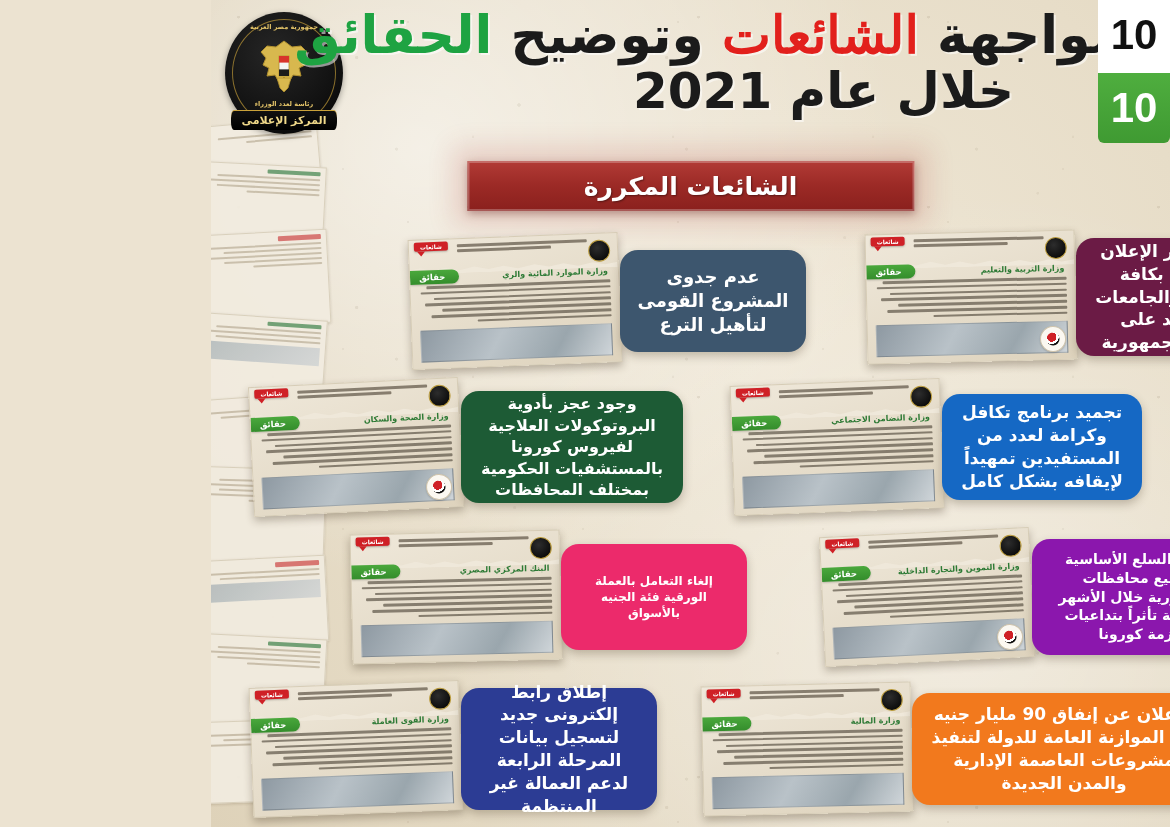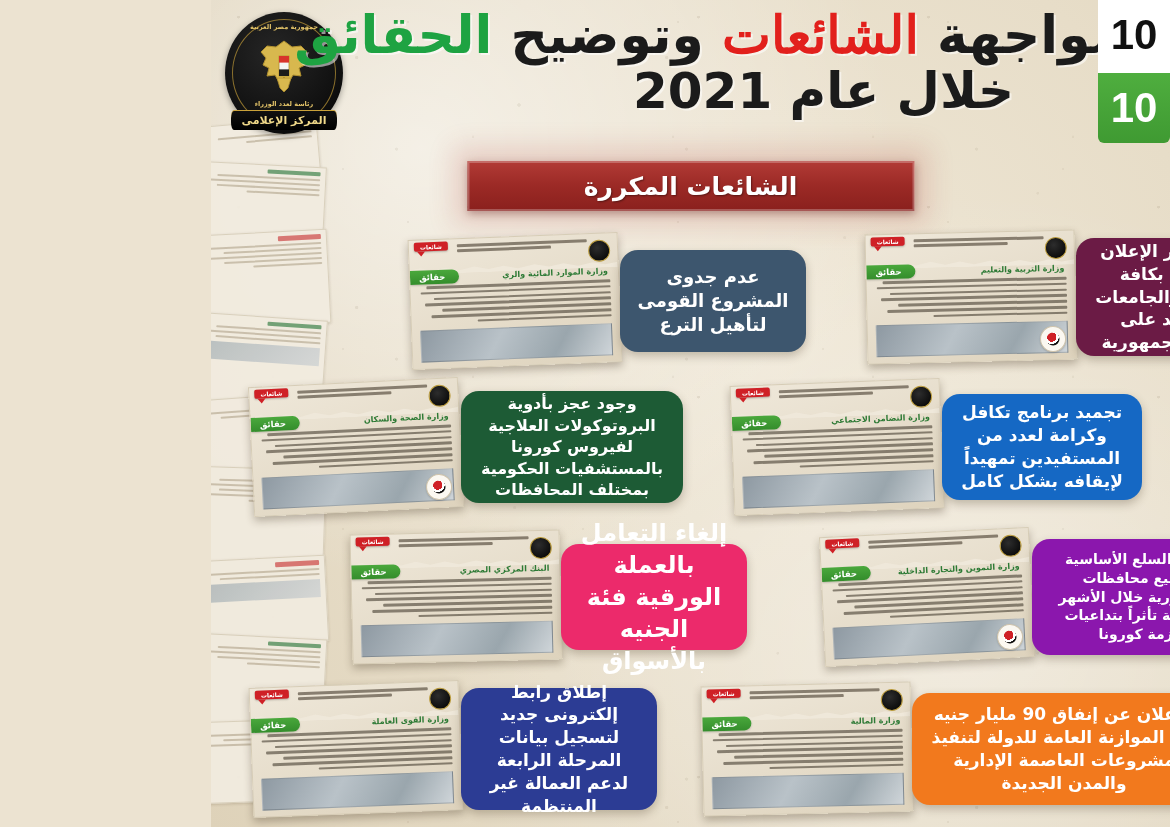--- a/index.html
+++ b/index.html
@@ -410,21 +410,21 @@
           <i></i>
           <i></i>
           <i></i>
           <i></i>
         </div>
       <div class="pic"></div>
     </div>
   </div>
 
   <div class="row" style="left:166px;top:532px;">
-    <div class="card" style="width:186px;height:106px;font-size:24px;background:#ec2a6b;">
+    <div class="card" style="width:186px;height:106px;font-size:12px;background:#ec2a6b;">
       <span>إلغاء التعامل بالعملة الورقية فئة الجنيه بالأسواق</span>
     </div>
     <div class="thumb rot-b ov-l">
       <div class="hl">
           <i></i>
           <i></i>
         </div>
       <div class="crest"></div>
       <div class="tag-rumor">شائعات</div>
       <div class="torn"></div>

